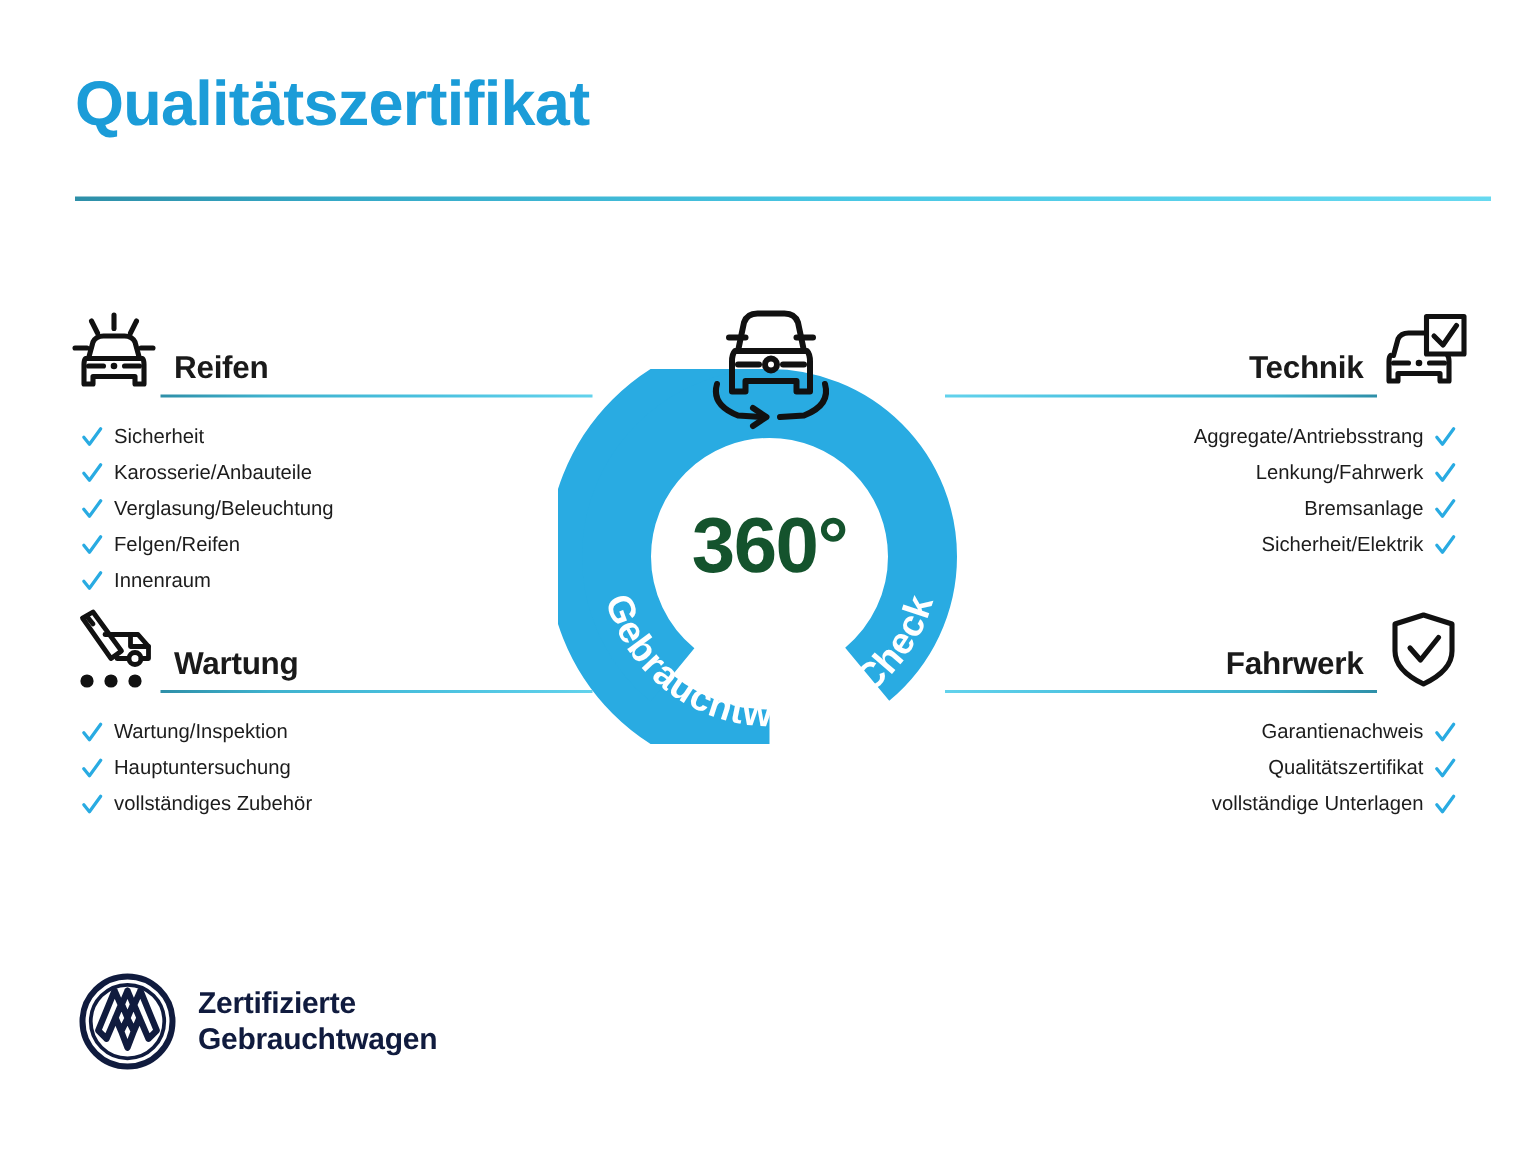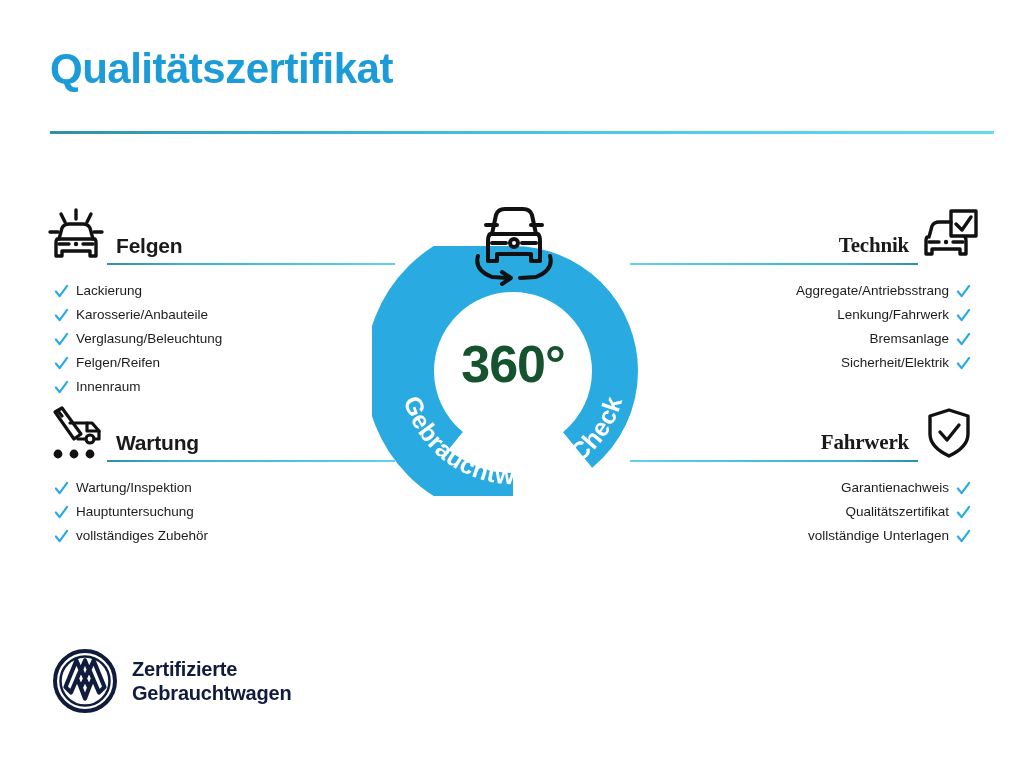--- a/index.html
+++ b/index.html
@@ -68,21 +68,21 @@
   .sec-title-wrap.r { text-align: right; }
 
   .sec-title {
     font-size: 21px;
     font-weight: bold;
     color: #1a1a1a;
     line-height: 1.1;
     padding: 0 0 6px 9px;
     letter-spacing: -0.2px;
   }
-  .sec-title-wrap.r .sec-title { padding: 0 9px 6px 0; font-family: Liberation Serif, serif; }
+  .sec-title-wrap.r .sec-title { padding: 0 9px 6px 0; }
 
   .sec-rule {
     height: 2px;
     width: 100%;
     background: linear-gradient(to right, #2E8FA8 0%, #3FB2CE 25%, #49C0DE 60%, #62D2EC 100%);
   }
   .sec-title-wrap.r .sec-rule {
     background: linear-gradient(to left, #2E8FA8 0%, #3FB2CE 25%, #49C0DE 60%, #62D2EC 100%);
   }
 
@@ -190,30 +190,30 @@
           <g fill="none" stroke="#111" stroke-width="3.4" stroke-linejoin="round" stroke-linecap="round">
             <path d="M14 32 L17 21 Q19 17 24 17 L38 17 Q43 17 45 21 L48 32"></path>
             <path d="M12 32 Q11 33 11 36 L11 49 L17 49 L17 44 L45 44 L45 49 L51 49 L51 36 Q51 33 50 32 Z"></path>
             <line x1="14" y1="37" x2="24" y2="37"></line>
             <line x1="48" y1="37" x2="38" y2="37"></line>
           </g>
           <circle cx="31" cy="37" r="2.2" fill="#111"></circle>
         </svg>
       </div>
       <div class="sec-title-wrap">
-        <div class="sec-title">Felgen</div>
+        <div class="sec-title">Reifen</div>
         <div class="sec-rule"></div>
       </div>
     </div>
     <ul class="check-list optik-list">
       <li>
         <svg class="tick" viewBox="0 0 16 16">
             <path d="M2 8 L6 13 L14 2" fill="none" stroke="#29ABE2" stroke-width="2.3" stroke-linecap="round" stroke-linejoin="round"></path>
           </svg>
-        <span class="lbl">Lackierung</span>
+        <span class="lbl">Sicherheit</span>
       </li>
       <li>
         <svg class="tick" viewBox="0 0 16 16">
             <path d="M2 8 L6 13 L14 2" fill="none" stroke="#29ABE2" stroke-width="2.3" stroke-linecap="round" stroke-linejoin="round"></path>
           </svg>
         <span class="lbl">Karosserie/Anbauteile</span>
       </li>
       <li>
         <svg class="tick" viewBox="0 0 16 16">
             <path d="M2 8 L6 13 L14 2" fill="none" stroke="#29ABE2" stroke-width="2.3" stroke-linecap="round" stroke-linejoin="round"></path>

